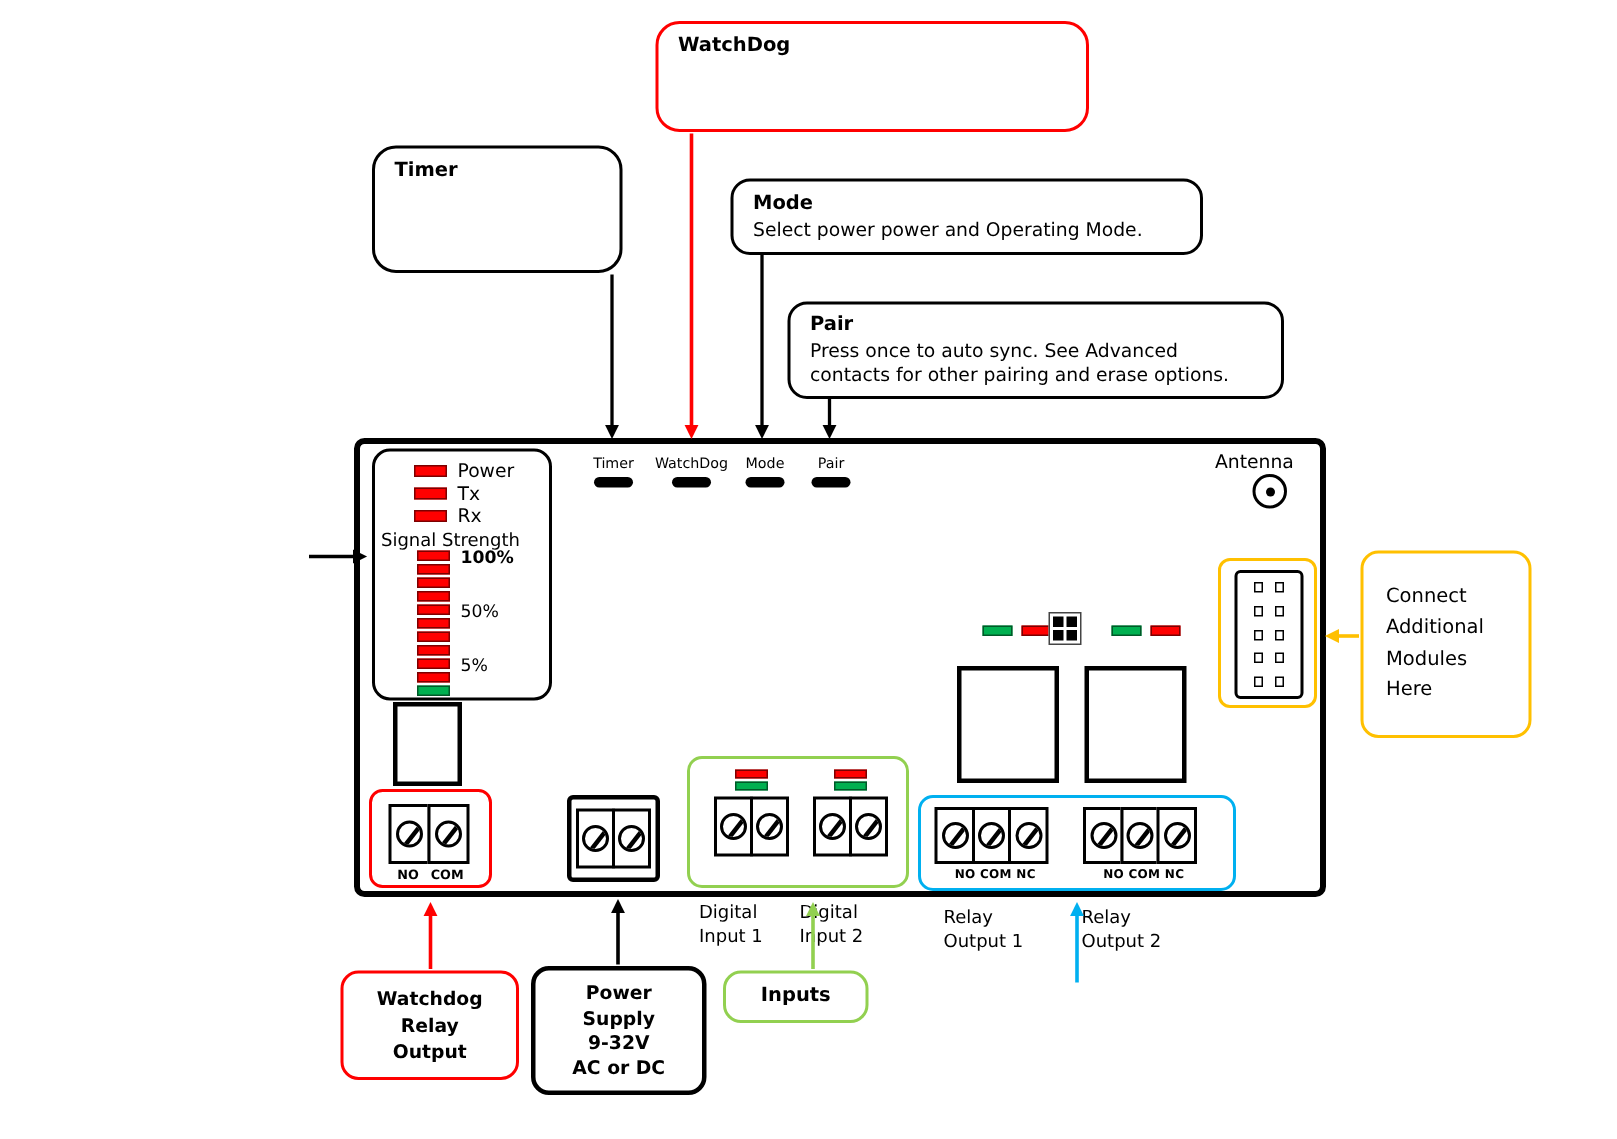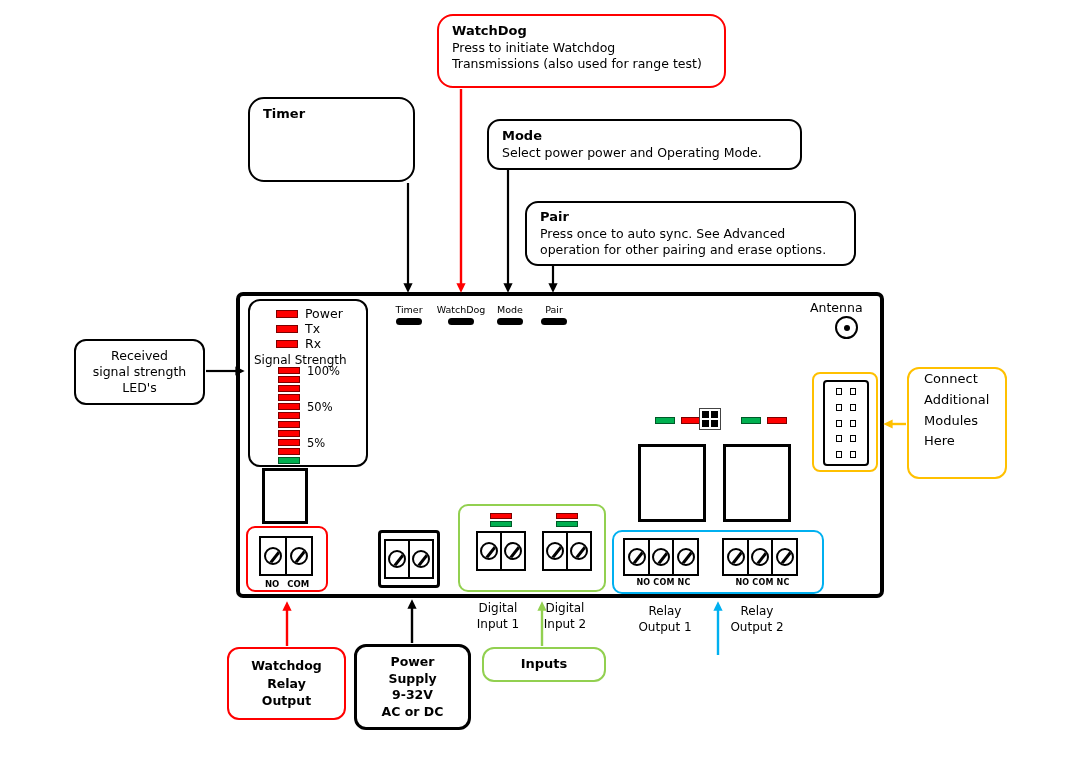--- a/index.html
+++ b/index.html
@@ -17,21 +17,21 @@
 
   
   .led-panel { left:8px; top:3px; width:120px; height:168px; border:2px solid #000; border-radius:12px; padding-top:5px; }
   .led-row { display:flex; align-items:center; gap:7px; height:15px; padding-left:26px; font-size:12.5px; }
   .led-bar { width:22px; height:8px; background:#FF0000; border:1px solid rgba(110,0,0,.9); display:inline-block; }
   .led-bar.green { background:#00B050; border-color:rgba(0,80,35,.9); }
   .ss-label { font-size:12px; padding-left:4px; margin-top:2px; white-space:nowrap; }
   .ss-col { position:absolute; left:28px; top:66px; display:flex; flex-direction:column; gap:2px; }
   .ss-col .led-bar { height:7px; }
   .tick { position:absolute; left:57px; font-size:11.5px; }
-  .t100 { top:63px; } .t50 { top:99px; } .t10 { top:135px; }
+  .t100 { top:63px;font-weight:bold; } .t50 { top:99px; } .t10 { top:135px; }
 
   
   .btn { top:8px; width:54px; text-align:center; }
   .btn-label { font-size:9.5px; margin-bottom:3px; white-space:nowrap; }
   .btn-bar { width:26px; height:7px; background:#000; border-radius:3.5px; margin:0 auto; }
   .btn.b1{left:142px;} .btn.b2{left:194px;} .btn.b3{left:243px;} .btn.b4{left:287px;}
 
   
   .antenna-label { left:570px; top:4px; font-size:12.5px; }
   .antenna-circle { left:595px; top:20px; width:23px; height:23px; border:2.5px solid #000; border-radius:50%;
@@ -85,43 +85,43 @@
 
   
   .ro-outline { left:372px; top:234px; width:212px; height:64px; border:2px solid #00B0F0; border-radius:10px; }
   .ro-outline .term-block { position:absolute; top:6px; }
   .ro-b1 { left:9px; } .ro-b2 { left:108px; }
   .ro-outline .cell { width:27px; height:38px; }
   .ro-lbl { top:46px; width:81px; text-align:center; font-size:8px; letter-spacing:.2px; }
   .ro-l1 { left:9px; } .ro-l2 { left:108px; }
 
   
-  .port-label { position:absolute; font-size:12px; line-height:1.3; text-align:center; white-space:pre-line; z-index:2; }
+  .port-label { position:absolute; font-size:12px; line-height:1.3; white-space:pre-line; z-index:2; }
   .pl-di1 { left:466px; top:601px; width:64px; }
   .pl-di2 { left:533px; top:601px; width:64px; }
   .pl-ro1 { left:629px; top:604px; width:72px; }
   .pl-ro2 { left:721px; top:604px; width:72px; }
 
   
   .callout { position:absolute; border:2.5px solid #000; border-radius:16px; background:#fff;
              padding:7px 13px; font-size:12.5px; line-height:1.28; z-index:10; }
   .co-title { font-weight:bold; font-size:13px; }
   .co-body { white-space:pre-line; }
   .c-red { border-color:#FF0000; } .c-orange { border-color:#FFC000; }
   .c-green { border-color:#92D050; } .c-blue { border-color:#00B0F0; }
   .center { text-align:center; }
   #co-watchdog { left:437px; top:14px; width:289px; min-height:74px; }
   #co-timer    { left:248px; top:97px;  width:167px; min-height:85px; }
   #co-mode     { left:487px; top:119px; width:315px; border-radius:13px; }
   #co-pair     { left:525px; top:201px; width:331px; border-radius:13px; padding:6px 13px; }
   #co-received { left:74px;  top:339px; width:131px; padding:7px 4px; border-radius:12px; }
-  #co-connect  { left:907px; top:367px; width:100px; min-height:112px; font-size:13px; line-height:1.6; padding:0 15px; border-radius:12px; }
+  #co-connect  { left:907px; top:367px; width:114px; min-height:112px; font-size:13px; line-height:1.6; padding:19px 15px; border-radius:12px; }
   #co-wdrelay  { left:227px; top:647px; width:119px; font-weight:bold; padding:8px 4px; line-height:1.4; border-radius:12px; }
   #co-power    { left:354px; top:644px; width:117px; border-width:3px; font-weight:bold; padding:7px 4px; line-height:1.32; border-radius:12px; }
-  #co-inputs   { left:482px; top:647px; width:124px; padding:7px 4px; border-radius:12px; }
+  #co-inputs   { left:482px; top:647px; width:97px; padding:7px 4px; border-radius:12px; }
   #co-outputs  { left:624px; top:656px; width:213px; padding:7px 8px; border-radius:14px; }
 </style>
 </head>
 <body>
 
 <div class="canvas">
 
   <svg class="arrows" viewBox="0 0 1078 759">
     <defs>
       <marker id="m-black" viewBox="0 0 10 10" refX="2" refY="5" markerWidth="11" markerHeight="11" orient="auto" markerUnits="userSpaceOnUse">
@@ -147,44 +147,37 @@
     <line x1="206" y1="371" x2="237" y2="371" stroke="#000" stroke-width="2.2" marker-end="url(#m-black)"></line>
     <line x1="906" y1="424" x2="891" y2="424" stroke="#FFC000" stroke-width="2.4" marker-end="url(#m-orange)"></line>
     <line x1="287" y1="646" x2="287" y2="609" stroke="#FF0000" stroke-width="2.4" marker-end="url(#m-red)"></line>
     <line x1="412" y1="643" x2="412" y2="607" stroke="#000" stroke-width="2.4" marker-end="url(#m-black)"></line>
     <line x1="542" y1="646" x2="542" y2="609" stroke="#92D050" stroke-width="2.4" marker-end="url(#m-green)"></line>
     <line x1="718" y1="655" x2="718" y2="609" stroke="#00B0F0" stroke-width="2.4" marker-end="url(#m-blue)"></line>
   </svg>
 
   <div class="callout c-red" id="co-watchdog">
     <div class="co-title">WatchDog</div>
-    <div class="co-body">Press to initiate Watchdog
-Transmissions (also used for range test)</div>
   </div>
 
   <div class="callout" id="co-timer">
     <div class="co-title">Timer</div>
   </div>
 
   <div class="callout" id="co-mode">
     <div class="co-title">Mode</div>
     <div class="co-body">Select power power and Operating Mode.</div>
   </div>
 
   <div class="callout" id="co-pair">
     <div class="co-title">Pair</div>
     <div class="co-body">Press once to auto sync. See Advanced
-operation for other pairing and erase options.</div>
-  </div>
-
-  <div class="callout center" id="co-received">
-    <div class="co-body">Received
-signal strength
-LED's</div>
-  </div>
+contacts for other pairing and erase options.</div>
+  </div>
+
 
   <div class="callout c-orange" id="co-connect">
     <div class="co-body">Connect
 Additional
 Modules
 Here</div>
   </div>
 
   <div class="callout c-red center" id="co-wdrelay">
     <div class="co-body">Watchdog

